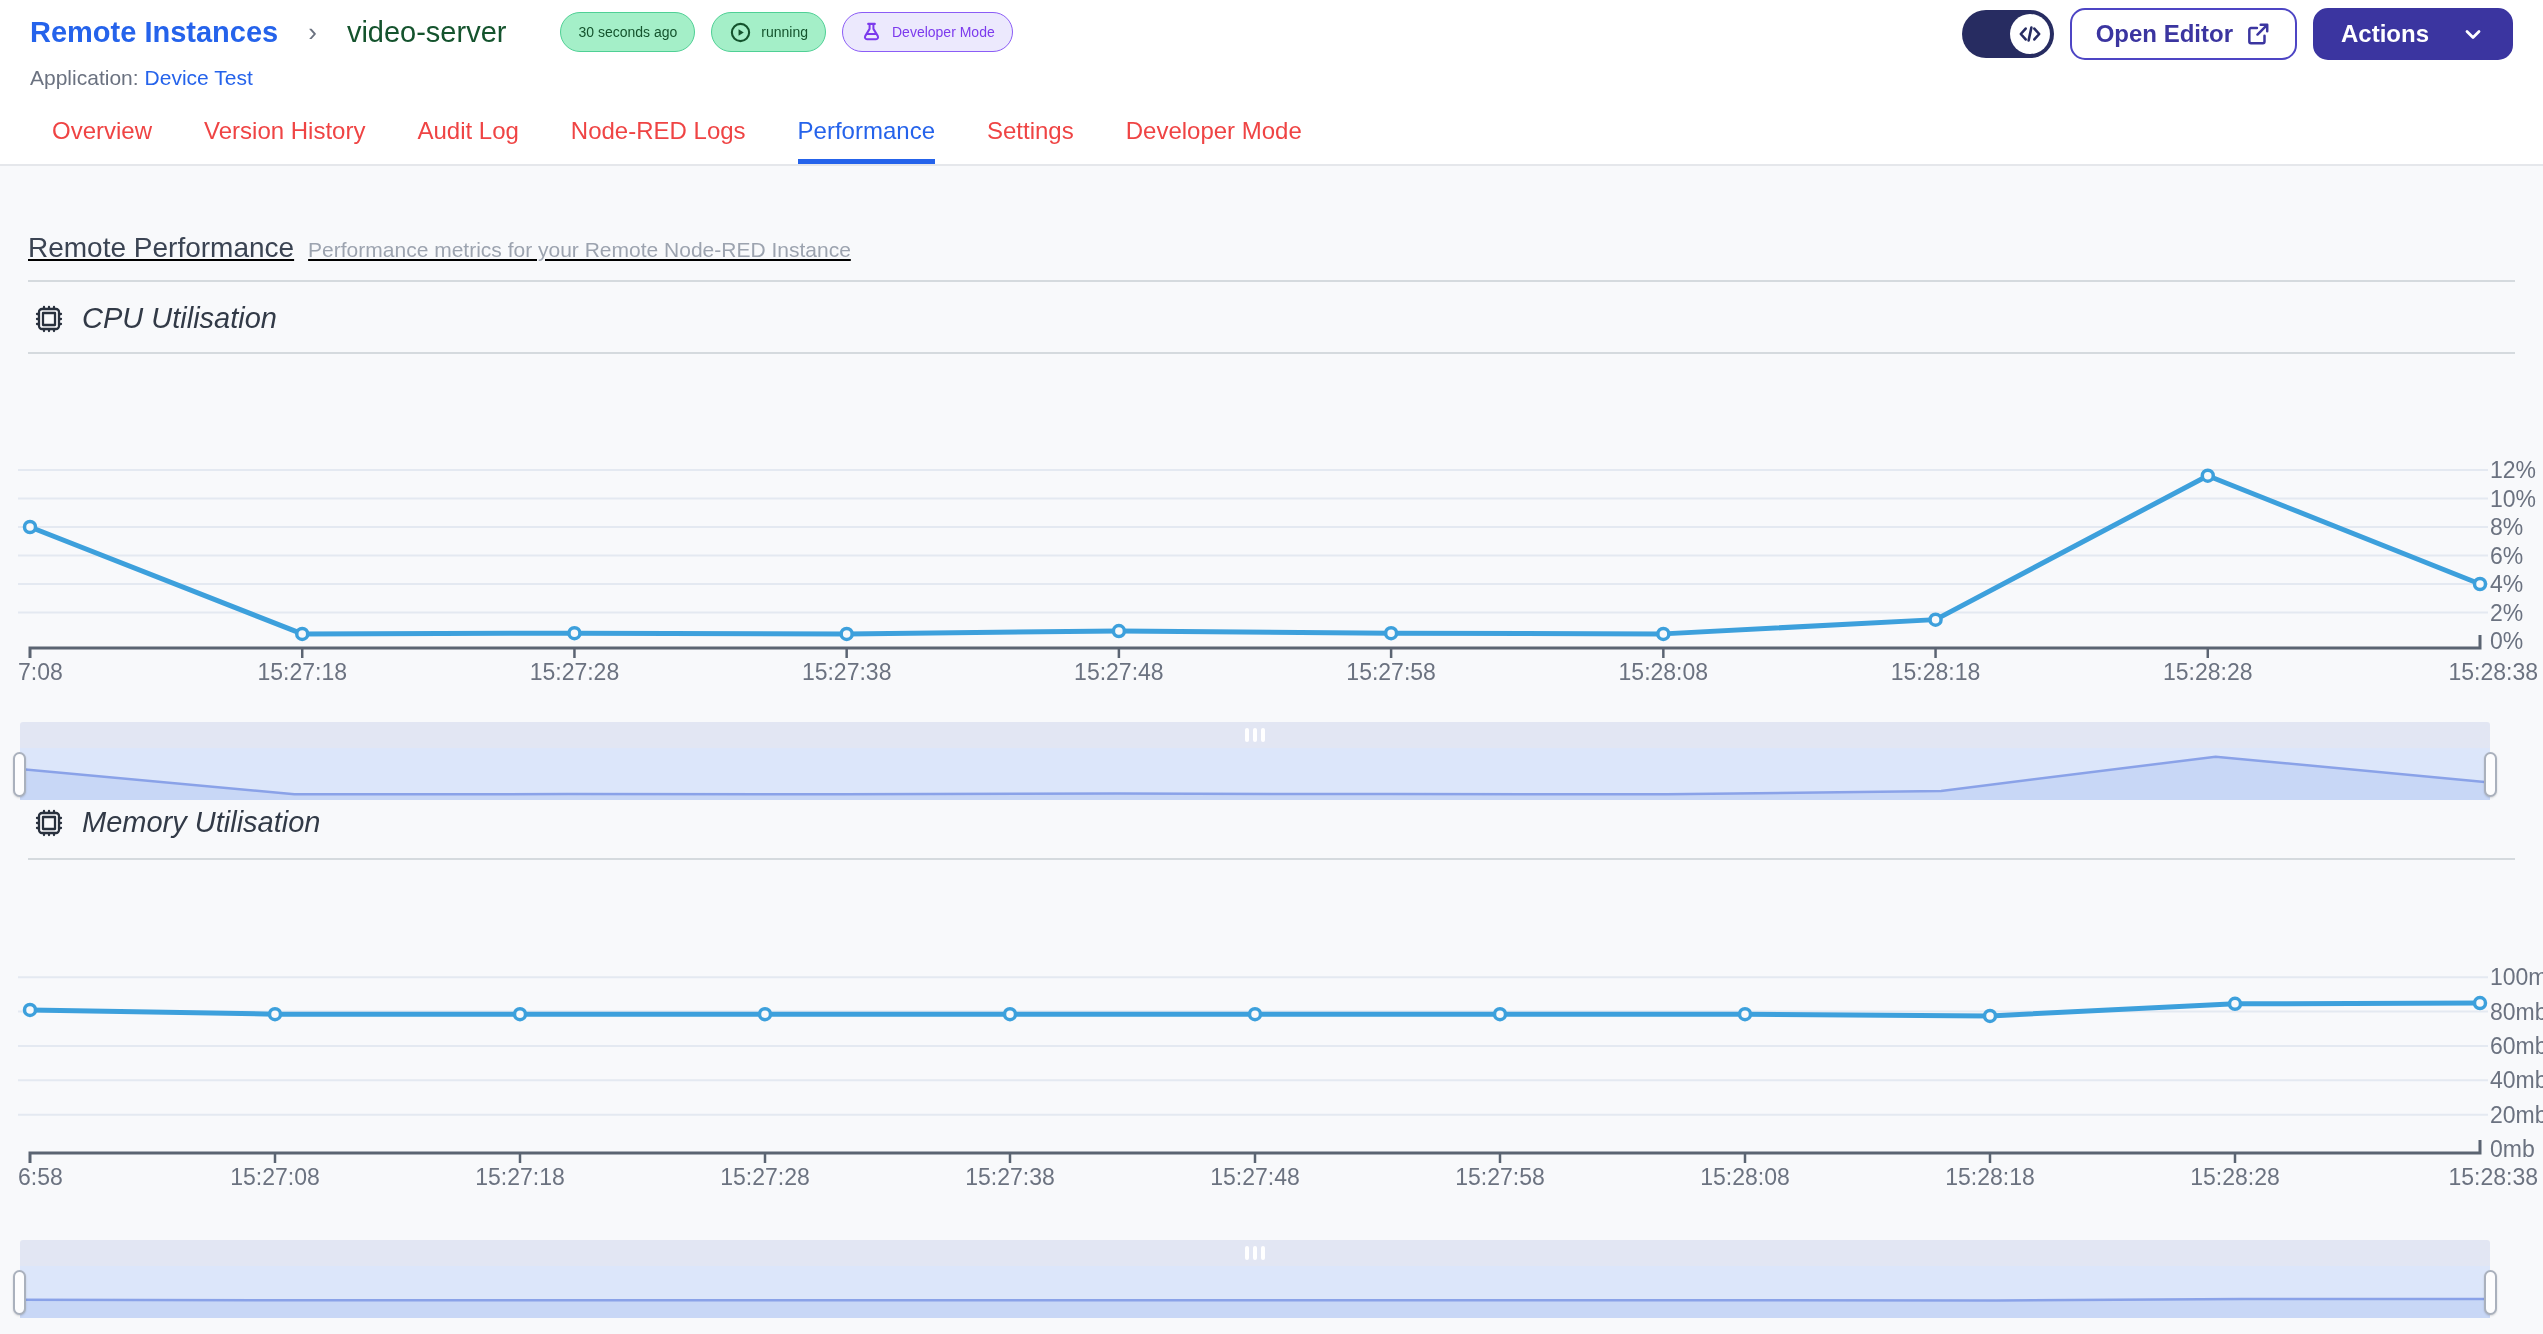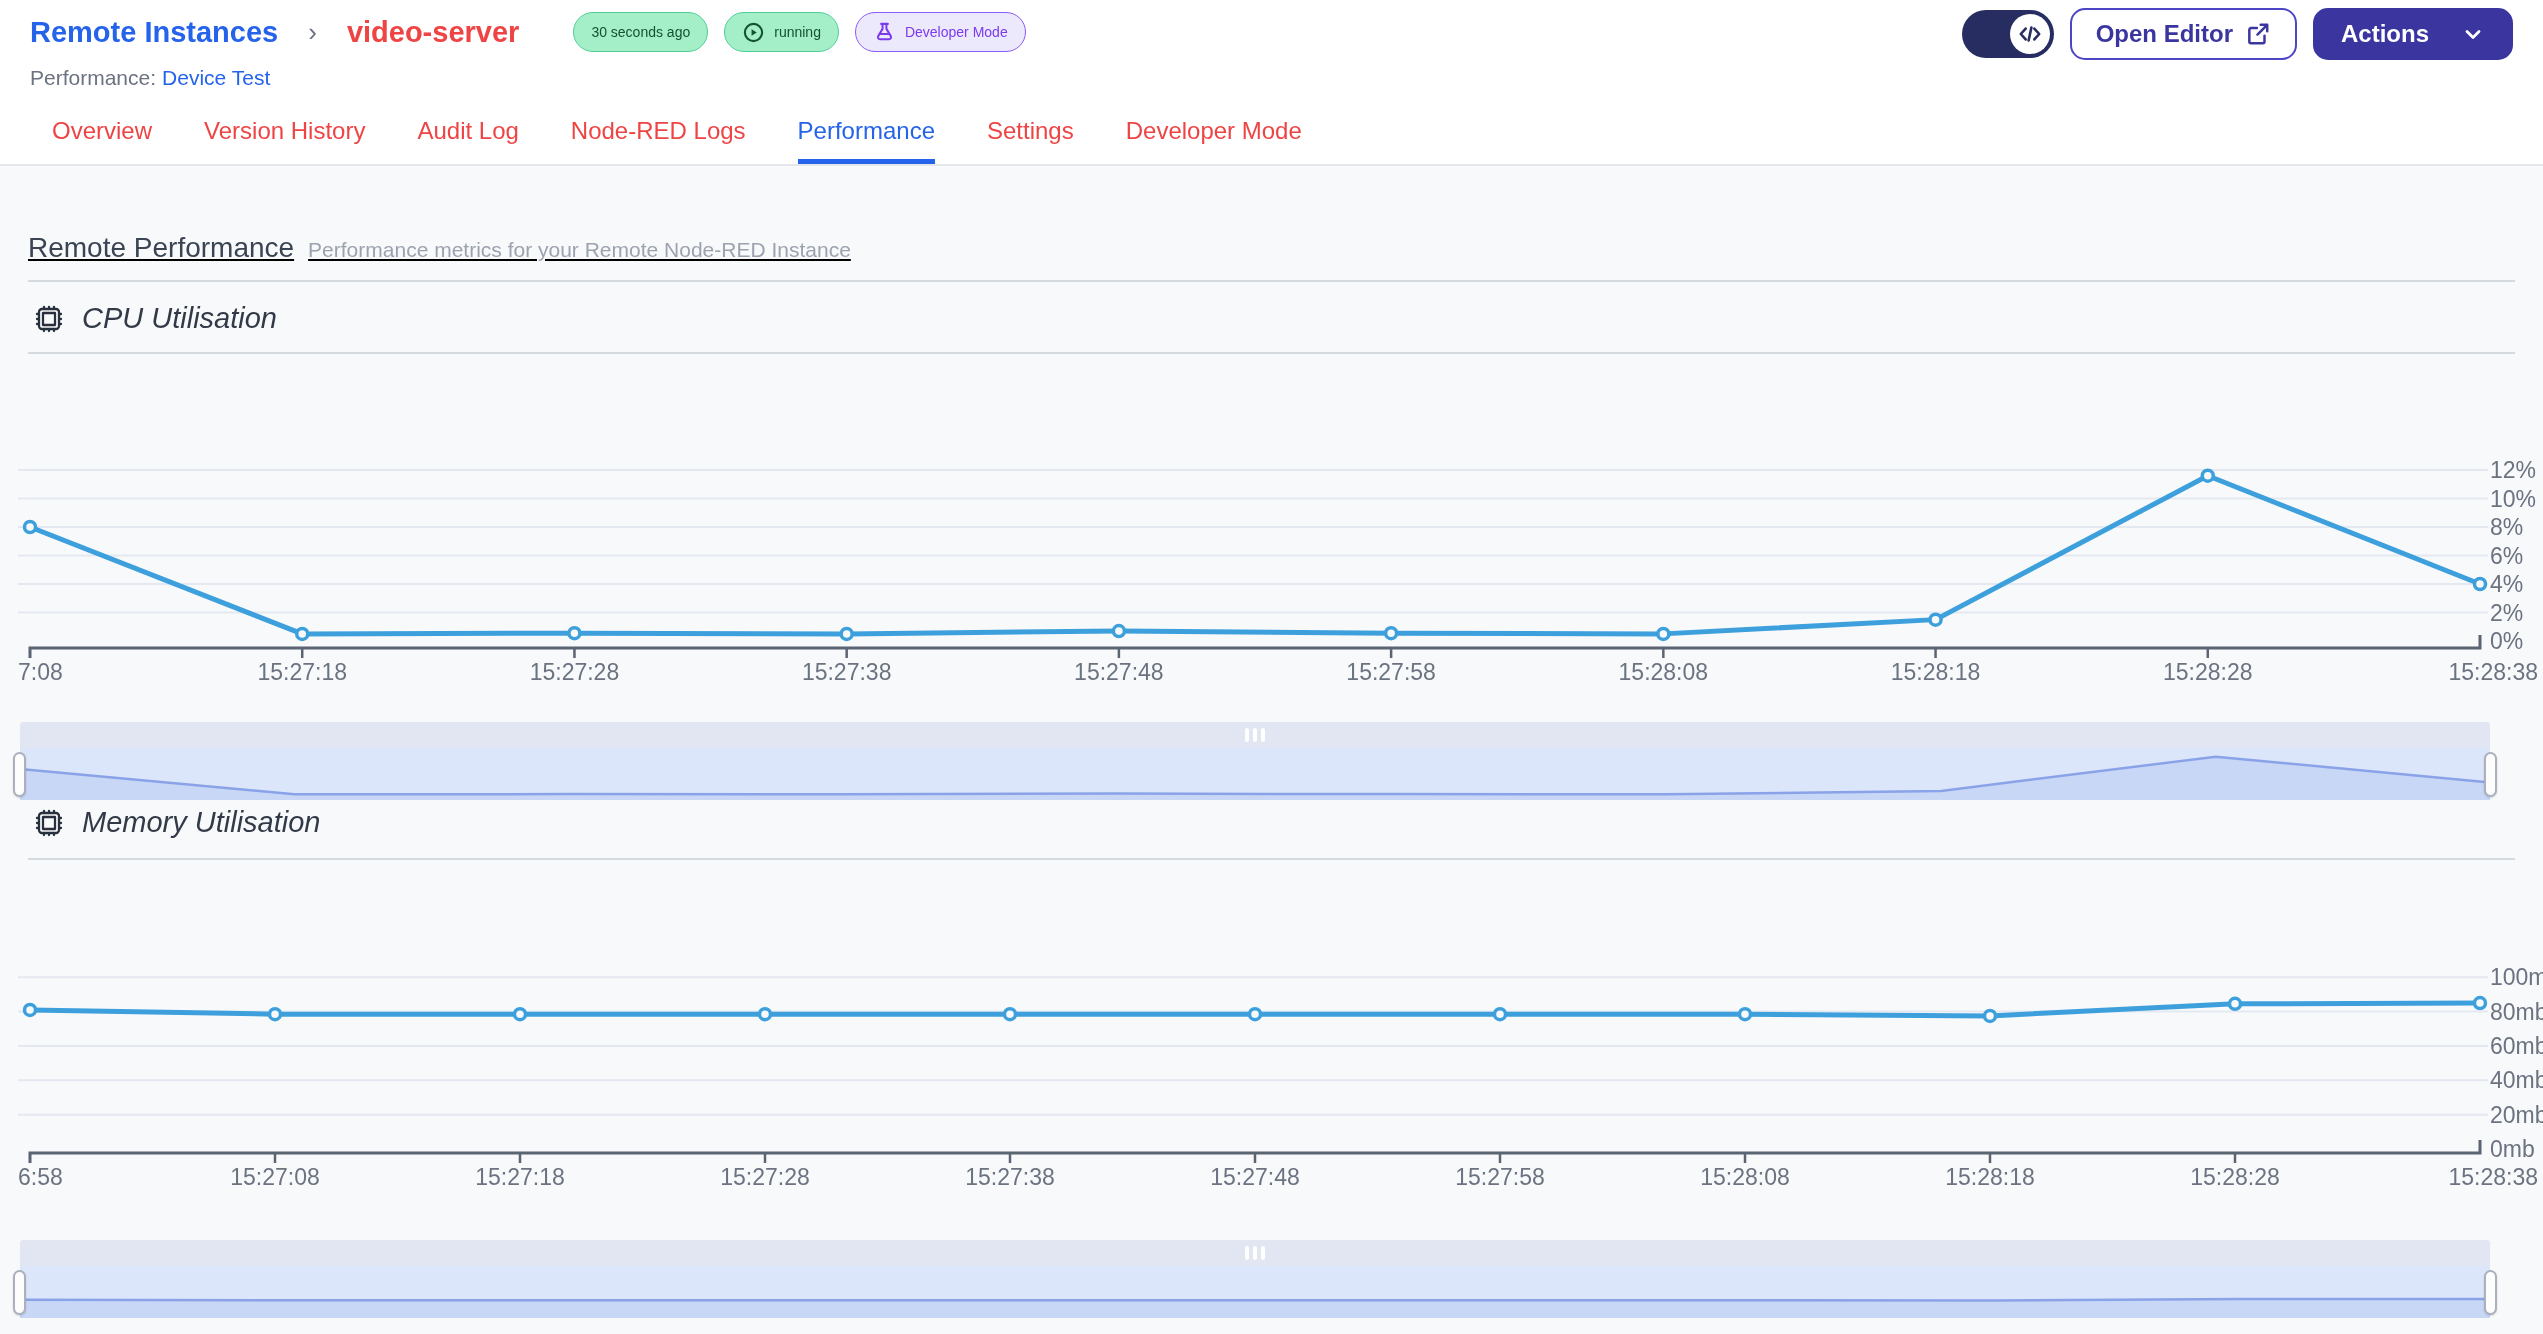--- a/index.html
+++ b/index.html
@@ -7,21 +7,21 @@
     width:2543px;height:1334px;overflow:hidden;position:relative;
     background:#f8f9fb;
     font-family:"Liberation Sans","DejaVu Sans",sans-serif;
     -webkit-font-smoothing:antialiased;
   }
   
   .header{position:absolute;top:0;left:0;right:0;height:120px;background:#ffffff;}
   .crumb-row{position:absolute;top:12px;left:30px;display:flex;align-items:center;gap:28px;}
   .crumb-link{color:#2563eb;font-size:29px;font-weight:700;cursor:pointer;}
   .crumb-sep{color:#6b7280;font-size:26px;font-weight:400;padding:0 2px;}
-  .crumb-current{color:#ef4444;font-size:29px;font-weight:700;}
+  .crumb-current{color:#14532d;font-size:29px;font-weight:400;}
   .badges{display:flex;align-items:center;gap:16px;margin-left:26px;}
   .pill{display:flex;align-items:center;gap:9px;height:38px;padding:0 17px;border-radius:20px;font-size:14px;white-space:nowrap;}
   .pill.green{background:#a4efc8;border:1.5px solid #4fd095;color:#14532d;}
   .pill.purple{background:#ece9fd;border:1.5px solid #8b5cf6;color:#7c3aed;}
   .app-row{position:absolute;top:66px;left:30px;font-size:21px;color:#6b7280;}
   .app-row a{color:#2563eb;text-decoration:none;cursor:pointer;margin-left:6px;}
   .header-controls{position:absolute;top:8px;right:30px;display:flex;align-items:center;gap:16px;}
   .toggle{width:92px;height:48px;border-radius:24px;background:#272c61;position:relative;cursor:pointer;}
   .toggle-knob{position:absolute;top:4px;right:4px;width:40px;height:40px;border-radius:50%;background:#ffffff;display:flex;align-items:center;justify-content:center;}
   .btn{height:52px;border-radius:15px;display:flex;align-items:center;justify-content:center;gap:12px;font-size:24px;font-weight:700;cursor:pointer;box-sizing:border-box;}
@@ -76,21 +76,21 @@
           <svg width="23" height="23" viewBox="0 0 24 24" fill="none" stroke="#7c3aed" stroke-width="2.1" stroke-linecap="round" stroke-linejoin="round">
             <path d="M8.5 3h7M10 3v5.2L5.4 15.8A2.2 2.2 0 0 0 7.3 19h9.4a2.2 2.2 0 0 0 1.9-3.2L14 8.2V3"></path>
             <path d="M7.5 13.5h9"></path>
           </svg>
         </span>
         <span>Developer Mode</span>
       </div>
     </div>
   </div>
   <div class="app-row">
-    <span>Performance:</span><a>Device Test</a>
+    <span>Application:</span><a>Device Test</a>
   </div>
   <div class="header-controls">
     <div class="toggle">
       <div class="toggle-knob">
         <svg width="26" height="26" viewBox="0 0 24 24" fill="none" stroke="#272c61" stroke-width="2.4" stroke-linecap="round" stroke-linejoin="round">
           <polyline points="8 7 3.5 12 8 17"></polyline>
           <polyline points="16 7 20.5 12 16 17"></polyline>
           <line x1="13.3" y1="6" x2="10.7" y2="18"></line>
         </svg>
       </div>

